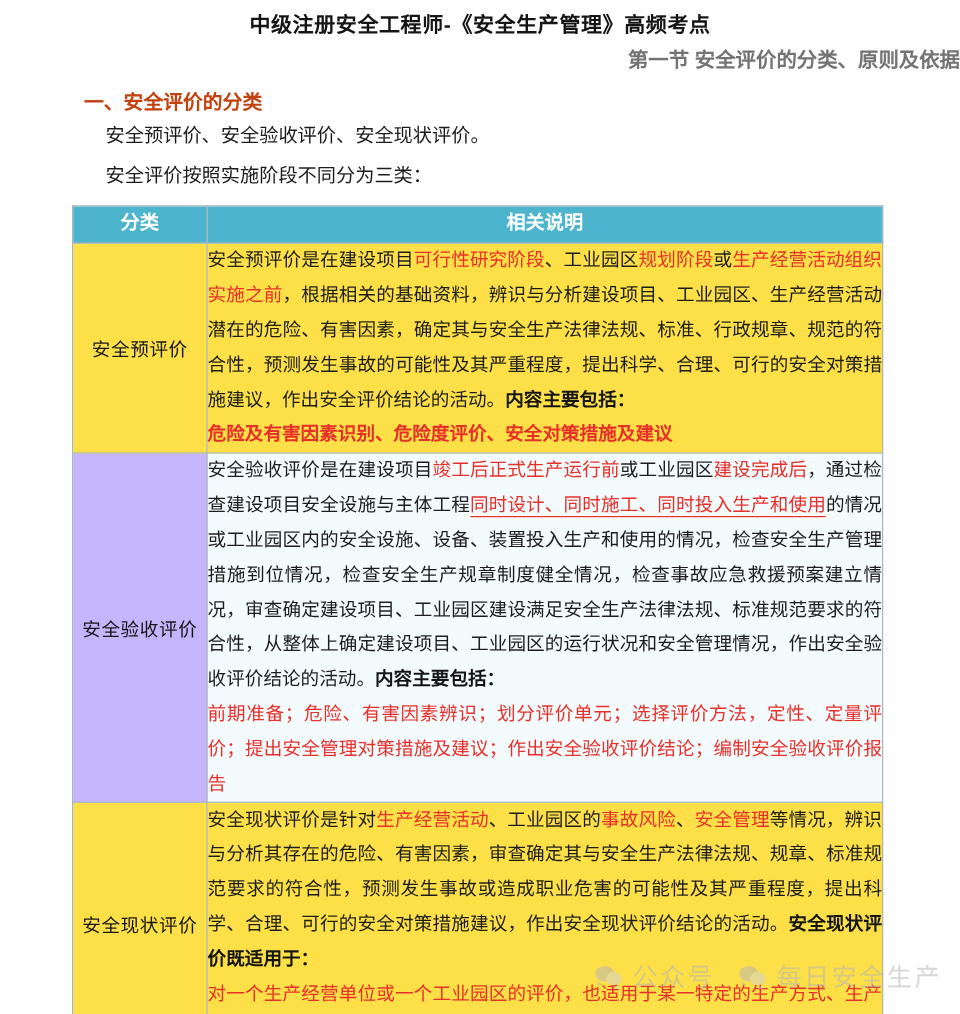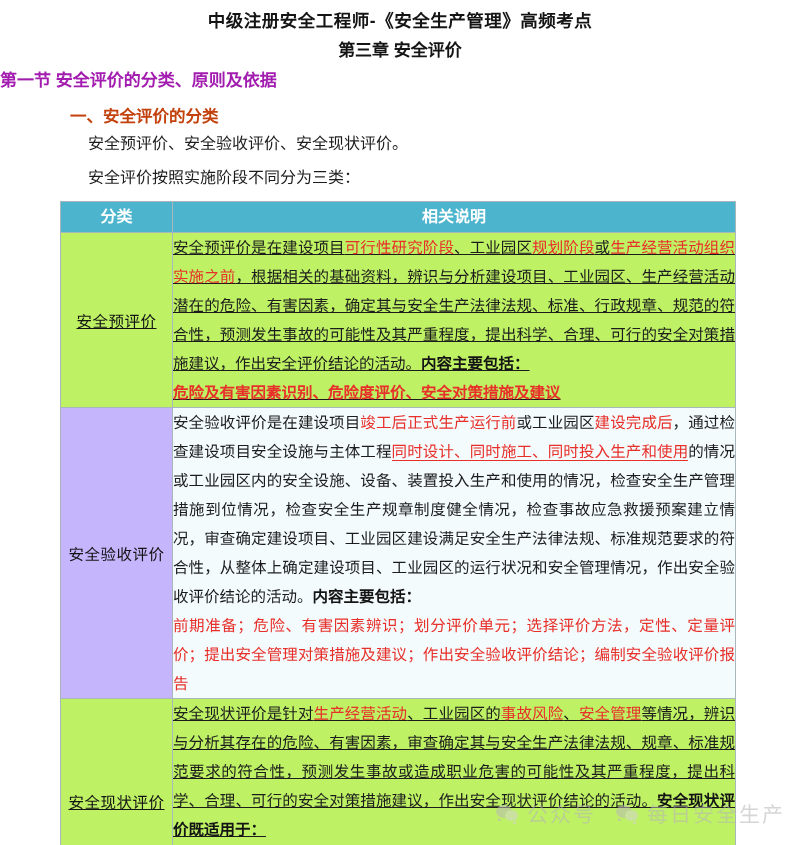--- a/index.html
+++ b/index.html
@@ -35,26 +35,26 @@
   }
   .chapter-title {
     text-align: center;
     font-weight: bold;
     font-size: 17px;
     line-height: 26px;
     margin: 4px 0 0 0;
     color: #141414;
   }
   .section-title {
-    text-align: left;
+    text-align: right;
     font-weight: bold;
     font-size: 17px;
     line-height: 26px;
     margin: 4px 0 0 0;
-    color: #a21caf;
+    color: #737373;
   }
   .part-heading {
     font-weight: bold;
     font-size: 16.5px;
     line-height: 24px;
     margin: 10px 0 0 70px;
     color: #c2410c;
   }
   .body-line {
     font-size: 16px;
@@ -105,21 +105,21 @@
   }
   td.desc-cell {
     padding: 6px 9px 7px 10px;
     font-size: 15.5px;
     line-height: 29px;
     text-align: justify;
     text-justify: inter-ideograph;
     color: #1c1c1c;
   }
   
-  tr.tint td { background: #bef264; text-decoration: underline; }
+  tr.tint td { background: #fde047; }
   tr.plain td.cat-cell { background: #c4b5fd; margin-left: 36px; }
   tr.plain td.desc-cell { background: #f3fbfd; }
 
   
   .rd { color: #e8302a; }
   .rd-u { color: #e8302a; border-bottom: 1px solid #e8302a; }
   .bk-b { color: #141414; font-weight: bold; }
   .red-block {
     color: #e8302a;
     font-weight: bold;
@@ -182,21 +182,20 @@
     white-space: nowrap;
   }
   .wm-sep { width: 6px; }
 </style>
 </head>
 <body>
 
 <div class="page">
 
   <div class="doc-title">中级注册安全工程师-《安全生产管理》高频考点</div>
-  <div class="chapter-title">第三章  安全评价</div>
   <div class="section-title">第一节   安全评价的分类、原则及依据</div>
 
   <div class="part-heading">一、安全评价的分类</div>
 
   <div class="body-line">安全预评价、安全验收评价、安全现状评价。</div>
   <div class="body-line first">安全评价按照实施阶段不同分为三类：</div>
 
   <div class="tbl-wrap">
     <table class="class-table">
       <colgroup>

